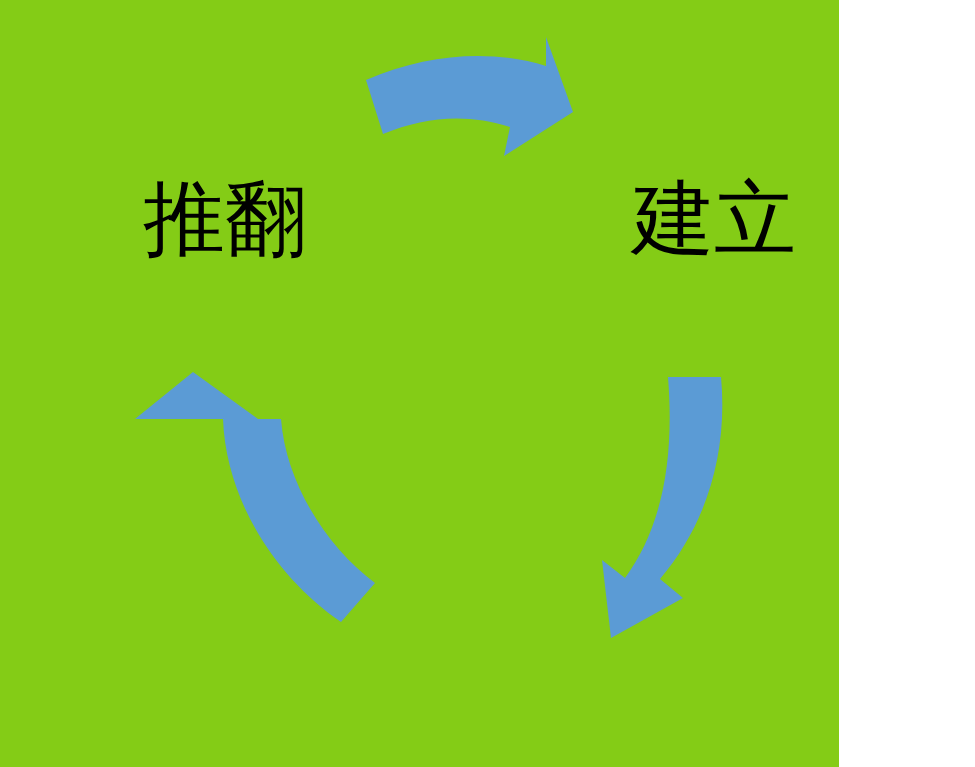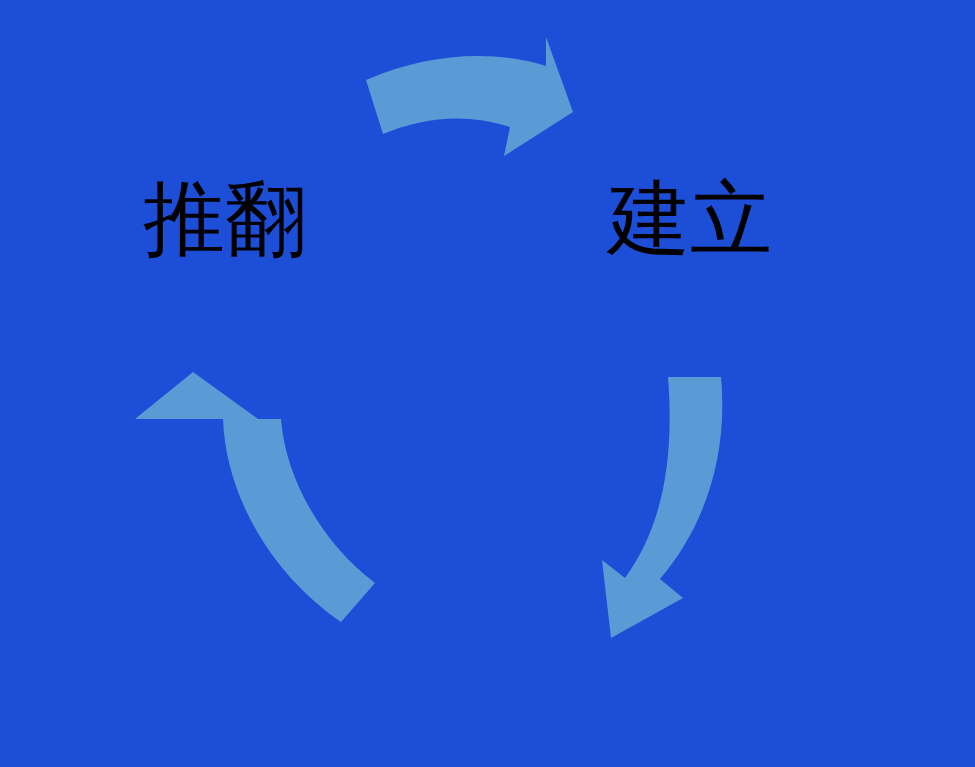--- a/index.html
+++ b/index.html
@@ -9,23 +9,23 @@
     background: #ffffff;
   }
   body {
     width: 975px;
     height: 767px;
     overflow: hidden;
     font-family: "DejaVu Sans", "Liberation Sans", sans-serif;
   }
   #diagram-root {
     position: relative;
-    width: 975px;
+    width: 839px;
     height: 767px;
-    background: #1d4ed8;
+    background: #84cc16;
   }
   #cycle-svg {
     position: absolute;
     left: 0;
     top: 0;
     width: 975px;
     height: 767px;
     display: block;
   }
   .node-label {
@@ -37,21 +37,21 @@
     line-height: 1.0;
     letter-spacing: 0px;
     white-space: nowrap;
     user-select: none;
   }
   #label-overturn {
     left: 143px;
     top: 178px;
   }
   #label-establish {
-    left: 608px;
+    left: 632px;
     top: 178px;
   }
   #label-new-knowledge {
     left: 352px;
     top: 598px;
   }
 </style>
 </head>
 <body>
 

